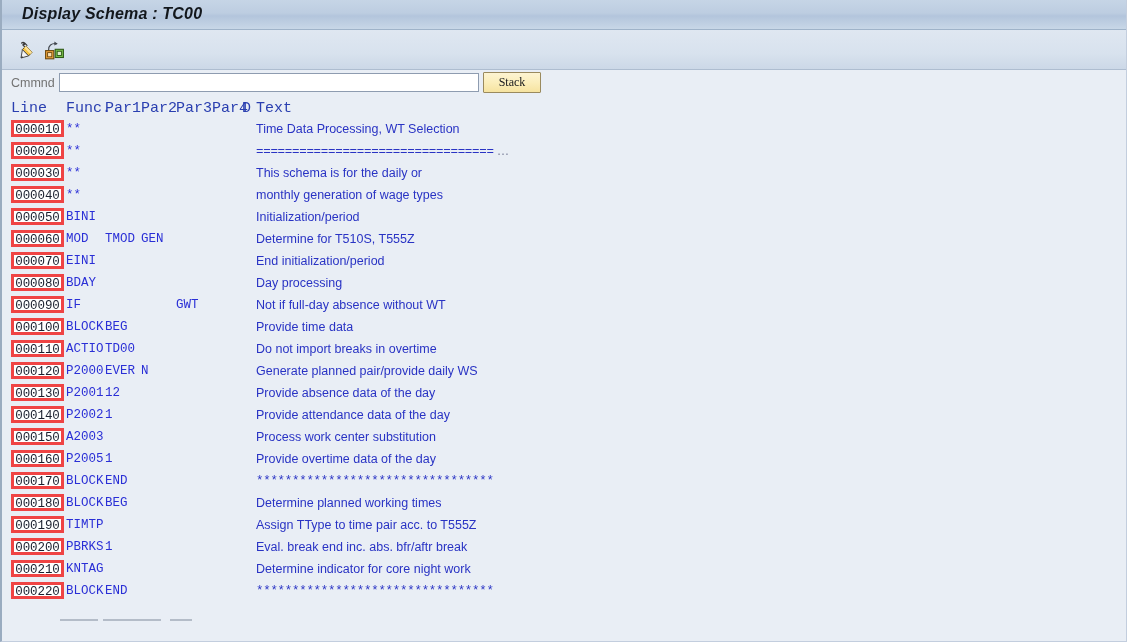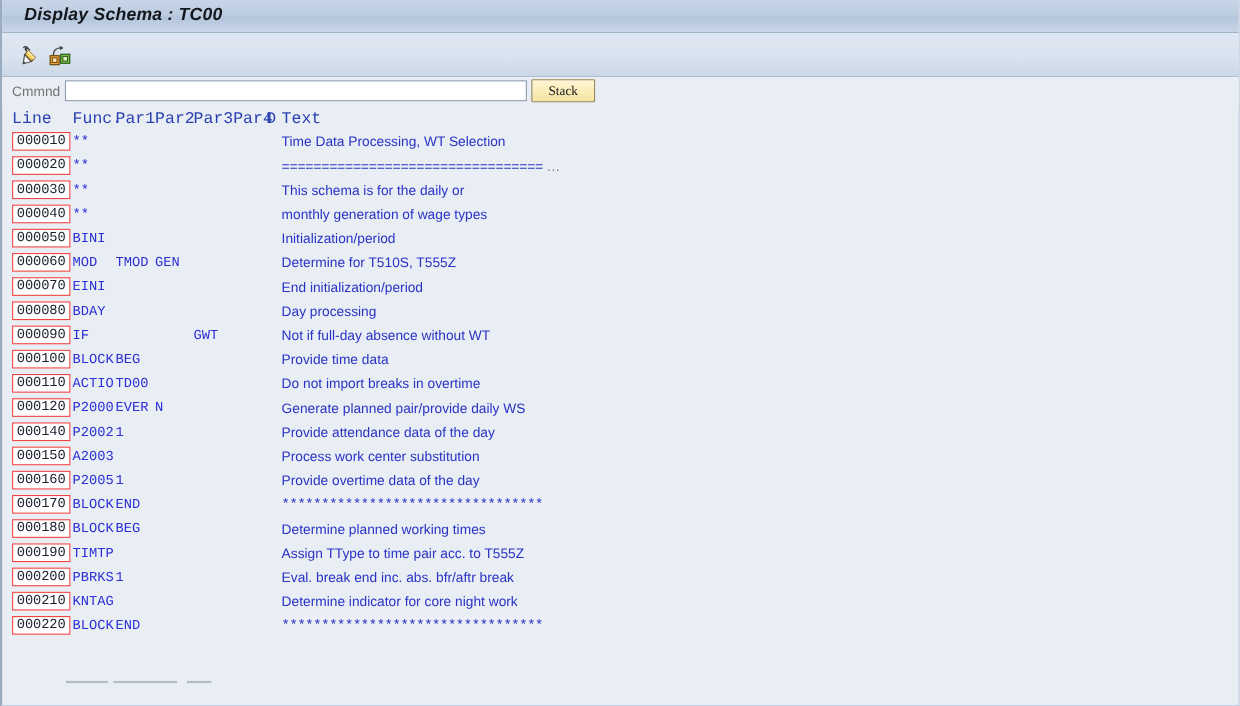--- a/index.html
+++ b/index.html
@@ -164,21 +164,21 @@
     position: relative;
     height: 22px;
   }
   .lineno {
     position: absolute;
     left: 9px;
     top: 1px;
     width: 53px;
     height: 17px;
     background: #ffffff;
-    border: 1px solid #ef4444;
+    border: 3px solid #ef4444;
     box-sizing: border-box;
     font-family: "Liberation Mono", monospace;
     font-size: 12.5px;
     color: #1a1f2e;
     text-align: center;
     line-height: 15px;
     letter-spacing: -0.1px;
   }
   .cell {
     position: absolute;
@@ -344,20 +344,26 @@
         <div class="cell text">Do not import breaks in overtime</div>
       </div>
       <div class="row">
         <div class="lineno">000120</div>
         <div class="cell func">P2000</div>
         <div class="cell par1">EVER</div>
         <div class="cell par2">N</div>
         <div class="cell text">Generate planned pair/provide daily WS</div>
       </div>
       <div class="row">
+        <div class="lineno">000130</div>
+        <div class="cell func">P2001</div>
+        <div class="cell par1">12</div>
+        <div class="cell text">Provide absence data of the day</div>
+      </div>
+      <div class="row">
         <div class="lineno">000140</div>
         <div class="cell func">P2002</div>
         <div class="cell par1">1</div>
         <div class="cell text">Provide attendance data of the day</div>
       </div>
       <div class="row">
         <div class="lineno">000150</div>
         <div class="cell func">A2003</div>
         <div class="cell text">Process work center substitution</div>
       </div>

